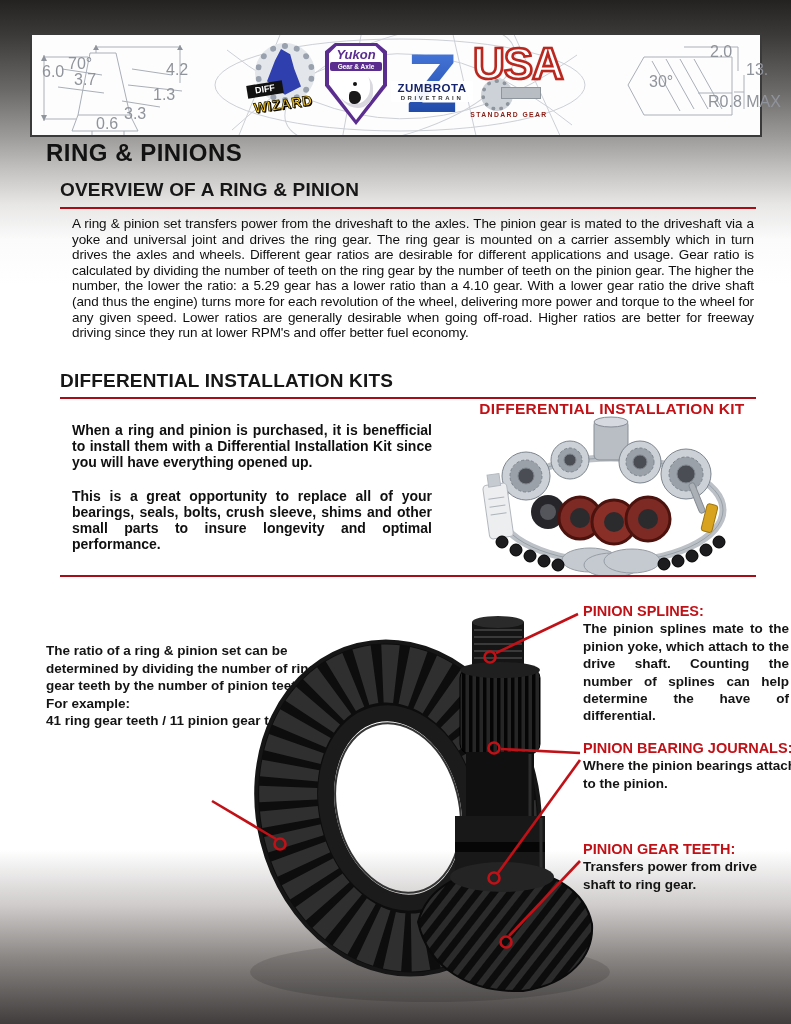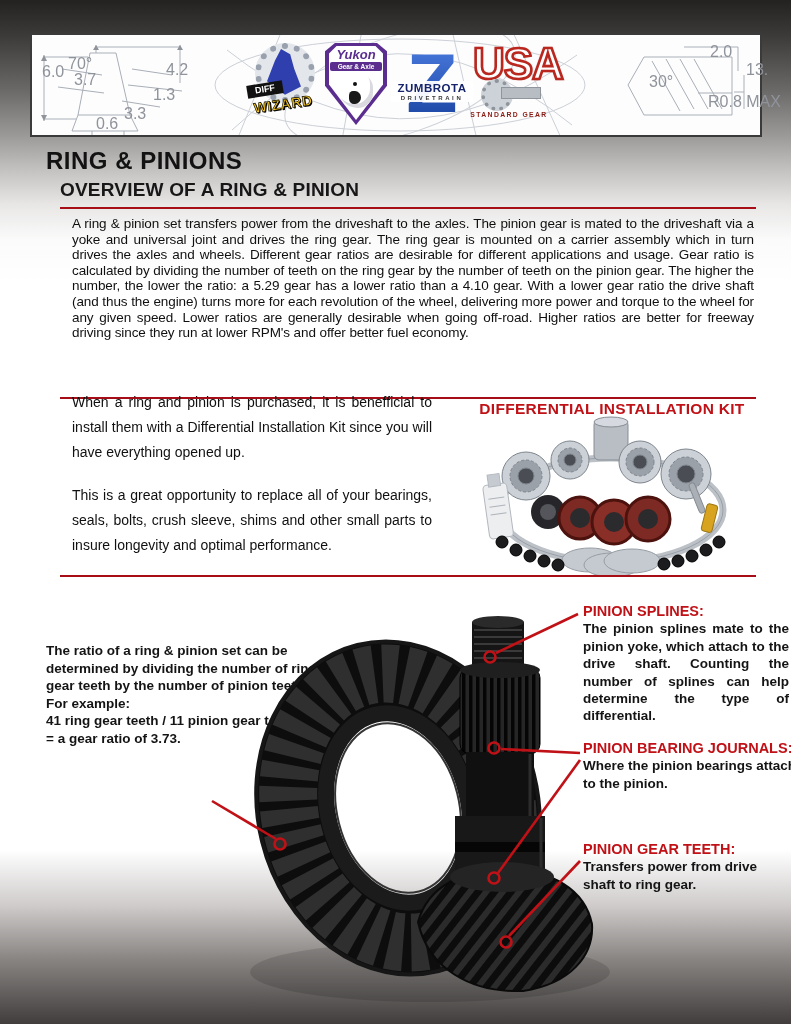--- a/index.html
+++ b/index.html
@@ -55,28 +55,28 @@
   .lg-us{left:228px; width:72px;}
   .us-l1{position:absolute; left:0; top:-4px; width:72px; text-align:center; font-size:44px; font-weight:900;
     letter-spacing:-1px; color:#fff; -webkit-text-stroke:2.6px #b9271f; text-shadow:0 0 2px #6d120d;}
   .us-gear{position:absolute; left:8px; top:36px; width:24px; height:24px; border-radius:50%;
     border:4px dotted #8f959d; background:#cdd2d8;}
   .us-shaft{position:absolute; left:28px; top:44px; width:38px; height:10px; background:#b8bdc4;
     border:1px solid #8f959d;}
   .us-l2{position:absolute; left:-4px; top:68px; width:80px; text-align:center; color:#8a1d14;
     font-size:6.8px; font-weight:700; letter-spacing:1.4px;}
   
-  .page-title{left:46px; top:139px; font-size:24px; font-weight:900; letter-spacing:.5px; color:#121212;margin-top:8px;}
+  .page-title{left:46px; top:139px; font-size:24px; font-weight:900; letter-spacing:.5px; color:#121212;}
   .sec-head{font-size:19px; font-weight:800; color:#171717; letter-spacing:.2px;}
   .rule{height:2px; background:#a60d17;}
   
   .overview-body{left:72px; top:216px; width:682px; font-size:13.5px; line-height:15.6px;
     text-align:justify; letter-spacing:-.1px; color:#101010;}
   
-  .dk-col{left:72px; top:390px; width:360px; font-size:14px; font-weight:400; line-height:25px;
+  .dk-col{left:72px; top:422px; width:360px; font-size:14px; font-weight:700; line-height:16px;
     text-align:justify; color:#101010;}
   .dk-col p{margin:0 0 18px 0;}
   .kit-label{left:468px; top:400px; width:288px; text-align:center; font-size:15.5px; font-weight:800;
     color:#c01117; letter-spacing:.3px;}
   
   .an-intro{left:46px; top:642px; width:302px; font-size:13.5px; font-weight:700; line-height:17.6px; color:#141414;}
   .an-intro .para{text-align:left;}
   .callout{position:absolute; font-size:13.5px; font-weight:700; line-height:17.4px; color:#141414;}
   .callout .c-title{color:#c01117; font-weight:800; font-size:14.5px;}
   .co-splines{left:583px; top:603px; width:206px; text-align:justify;}
@@ -169,20 +169,21 @@
       </div>
     </div>
   </div>
 
   <div class="abs page-title">RING &amp; PINIONS</div>
 
   <div class="abs sec-head" style="left:60px;top:179px">OVERVIEW OF A RING &amp; PINION</div>
   <div class="abs rule" style="left:60px;top:207px;width:696px"></div>
   <div class="abs overview-body">A ring &amp; pinion set transfers power from the driveshaft to the axles. The pinion gear is mated to the driveshaft via a yoke and universal joint and drives the ring gear. The ring gear is mounted on a carrier assembly which in turn drives the axles and wheels. Different gear ratios are desirable for different applications and usage. Gear ratio is calculated by dividing the number of teeth on the ring gear by the number of teeth on the pinion gear. The higher the number, the lower the ratio: a 5.29 gear has a lower ratio than a 4.10 gear. With a lower gear ratio the drive shaft (and thus the engine) turns more for each revolution of the wheel, delivering more power and torque to the wheel for any given speed. Lower ratios are generally desirable when going off-road. Higher ratios are better for freeway driving since they run at lower RPM's and offer better fuel economy.</div>
 
+  <div class="abs sec-head" style="left:60px;top:370px">DIFFERENTIAL INSTALLATION KITS</div>
   <div class="abs rule" style="left:60px;top:397px;width:696px"></div>
   <div class="abs dk-col">
     <p>When a ring and pinion is purchased, it is benefficial to install them with a Differential Installation Kit since you will have everything opened up.</p>
     <p>This is a great opportunity to replace all of your bearings, seals, bolts, crush sleeve, shims and other small parts to insure longevity and optimal performance.</p>
   </div>
   <div class="abs kit-label">DIFFERENTIAL INSTALLATION KIT</div>
 
   <svg class="abs flat" style="left:468px;top:414px" width="288" height="162" viewBox="0 0 288 162">
 
     <ellipse cx="143" cy="96" rx="112" ry="52" fill="none" stroke="#bcc1c7" stroke-width="7"></ellipse>
@@ -247,21 +248,20 @@
     <rect x="226" y="68" width="6" height="32" rx="3" fill="#aab0b6" stroke="#858b92" transform="rotate(-22 229 84)"></rect>
   </svg>
 
   <div class="abs rule" style="left:60px;top:575px;width:696px"></div>
 
 
   <div class="abs an-intro">
     <div class="para">The ratio of a ring &amp; pinion set can be determined by dividing the number of ring gear teeth by the number of pinion teeth.</div>
     <div>For example:</div>
     <div>41 ring gear teeth / 11 pinion gear teeth</div>
-    <div>= a gear ratio of 3.73.</div>
   </div>
 
   <svg class="abs flat" style="left:0;top:590px" width="791" height="434" viewBox="0 0 434 238" preserveAspectRatio="none">
   </svg>
   <svg class="abs flat" style="left:0;top:590px" width="791" height="434" viewBox="0 0 791 434">
     <defs>
       <pattern id="splinePat" width="7" height="10" patternUnits="userSpaceOnUse">
         <rect width="7" height="10" fill="#262626"></rect>
           <rect width="3.5" height="10" fill="#050505"></rect>
       </pattern>
@@ -305,21 +305,21 @@
       <circle cx="494" cy="288" r="5.5"></circle>
       <line x1="580" y1="271" x2="509" y2="346"></line>
       <circle cx="506" cy="352" r="5.5"></circle>
       <line x1="212" y1="211" x2="276" y2="249"></line>
       <circle cx="280" cy="254" r="5.5"></circle>
     </g>
   </svg>
 
   <div class="callout co-splines">
     <span class="c-title">PINION SPLINES:</span>
-    <span>The pinion splines mate to the pinion yoke, which attach to the drive shaft. Counting the number of splines can help determine the type of differential.</span>
+    <span>The pinion splines mate to the pinion yoke, which attach to the drive shaft. Counting the number of splines can help determine the have of differential.</span>
   </div>
   <div class="callout co-journals">
     <span class="c-title">PINION BEARING JOURNALS:</span>
     <span>Where the pinion bearings attach to the pinion.</span>
   </div>
   <div class="callout co-gearteeth">
     <span class="c-title">PINION GEAR TEETH:</span>
     <span>Transfers power from drive shaft to ring gear.</span>
   </div>
 

